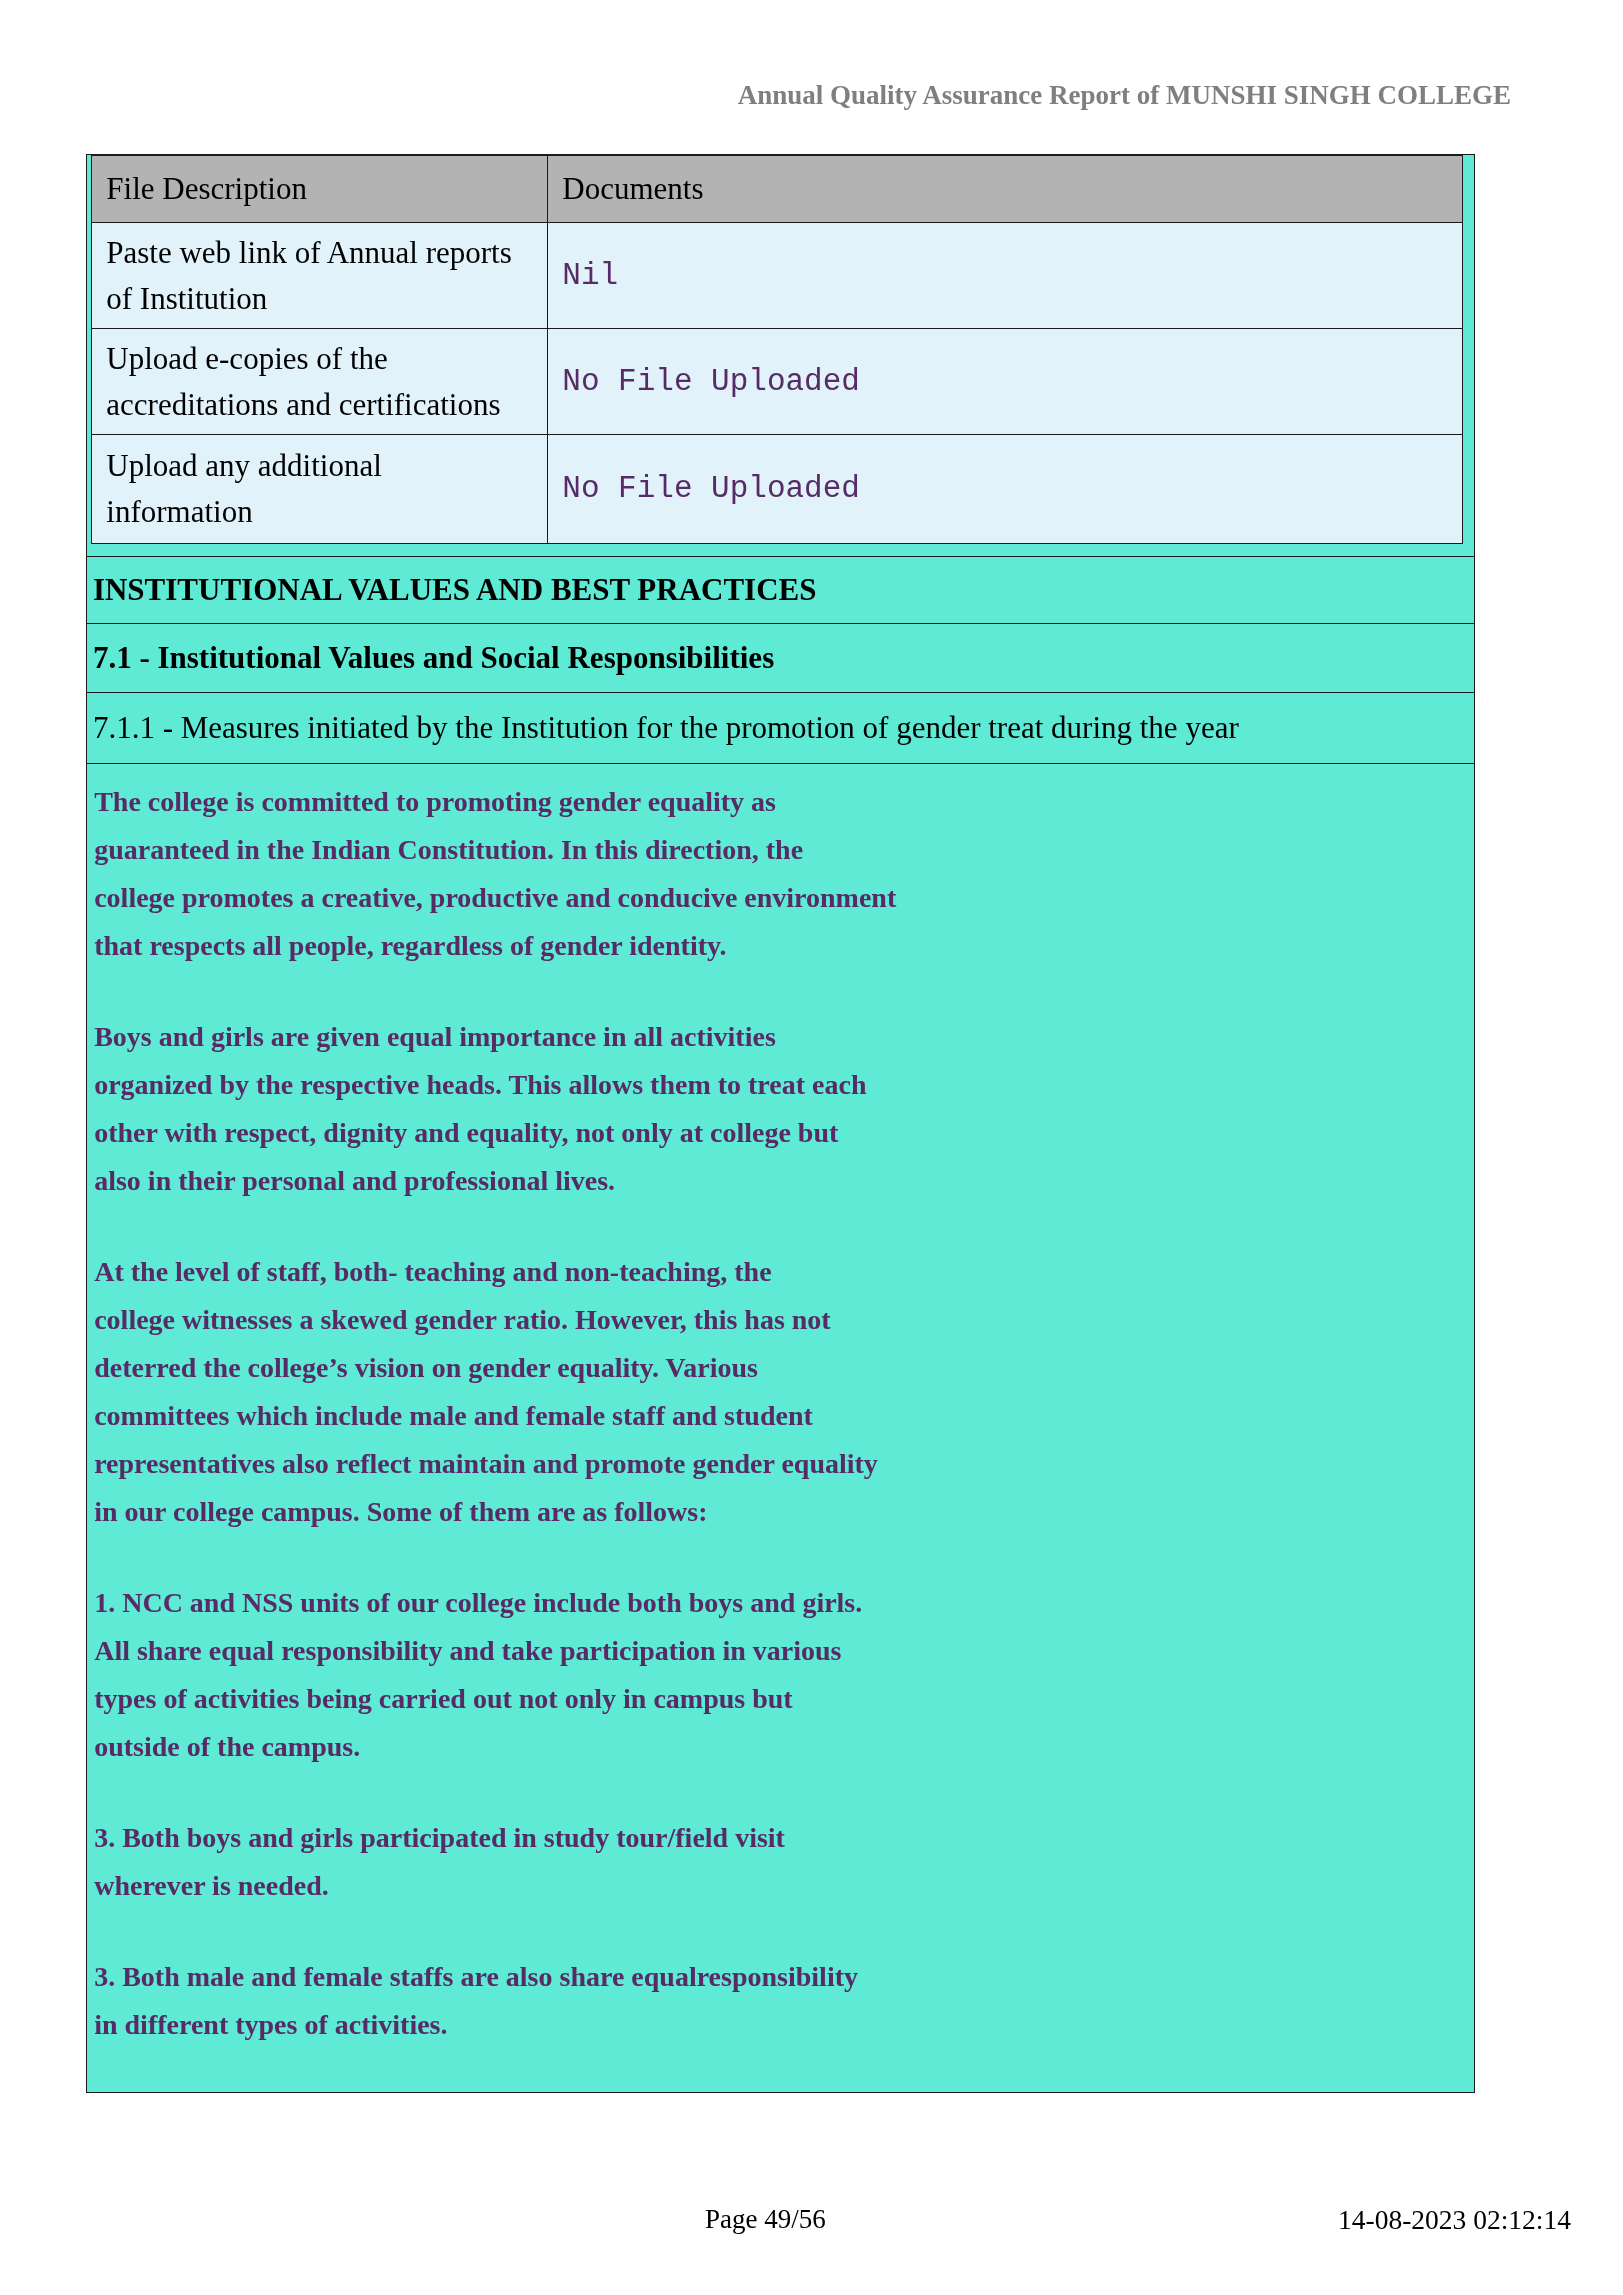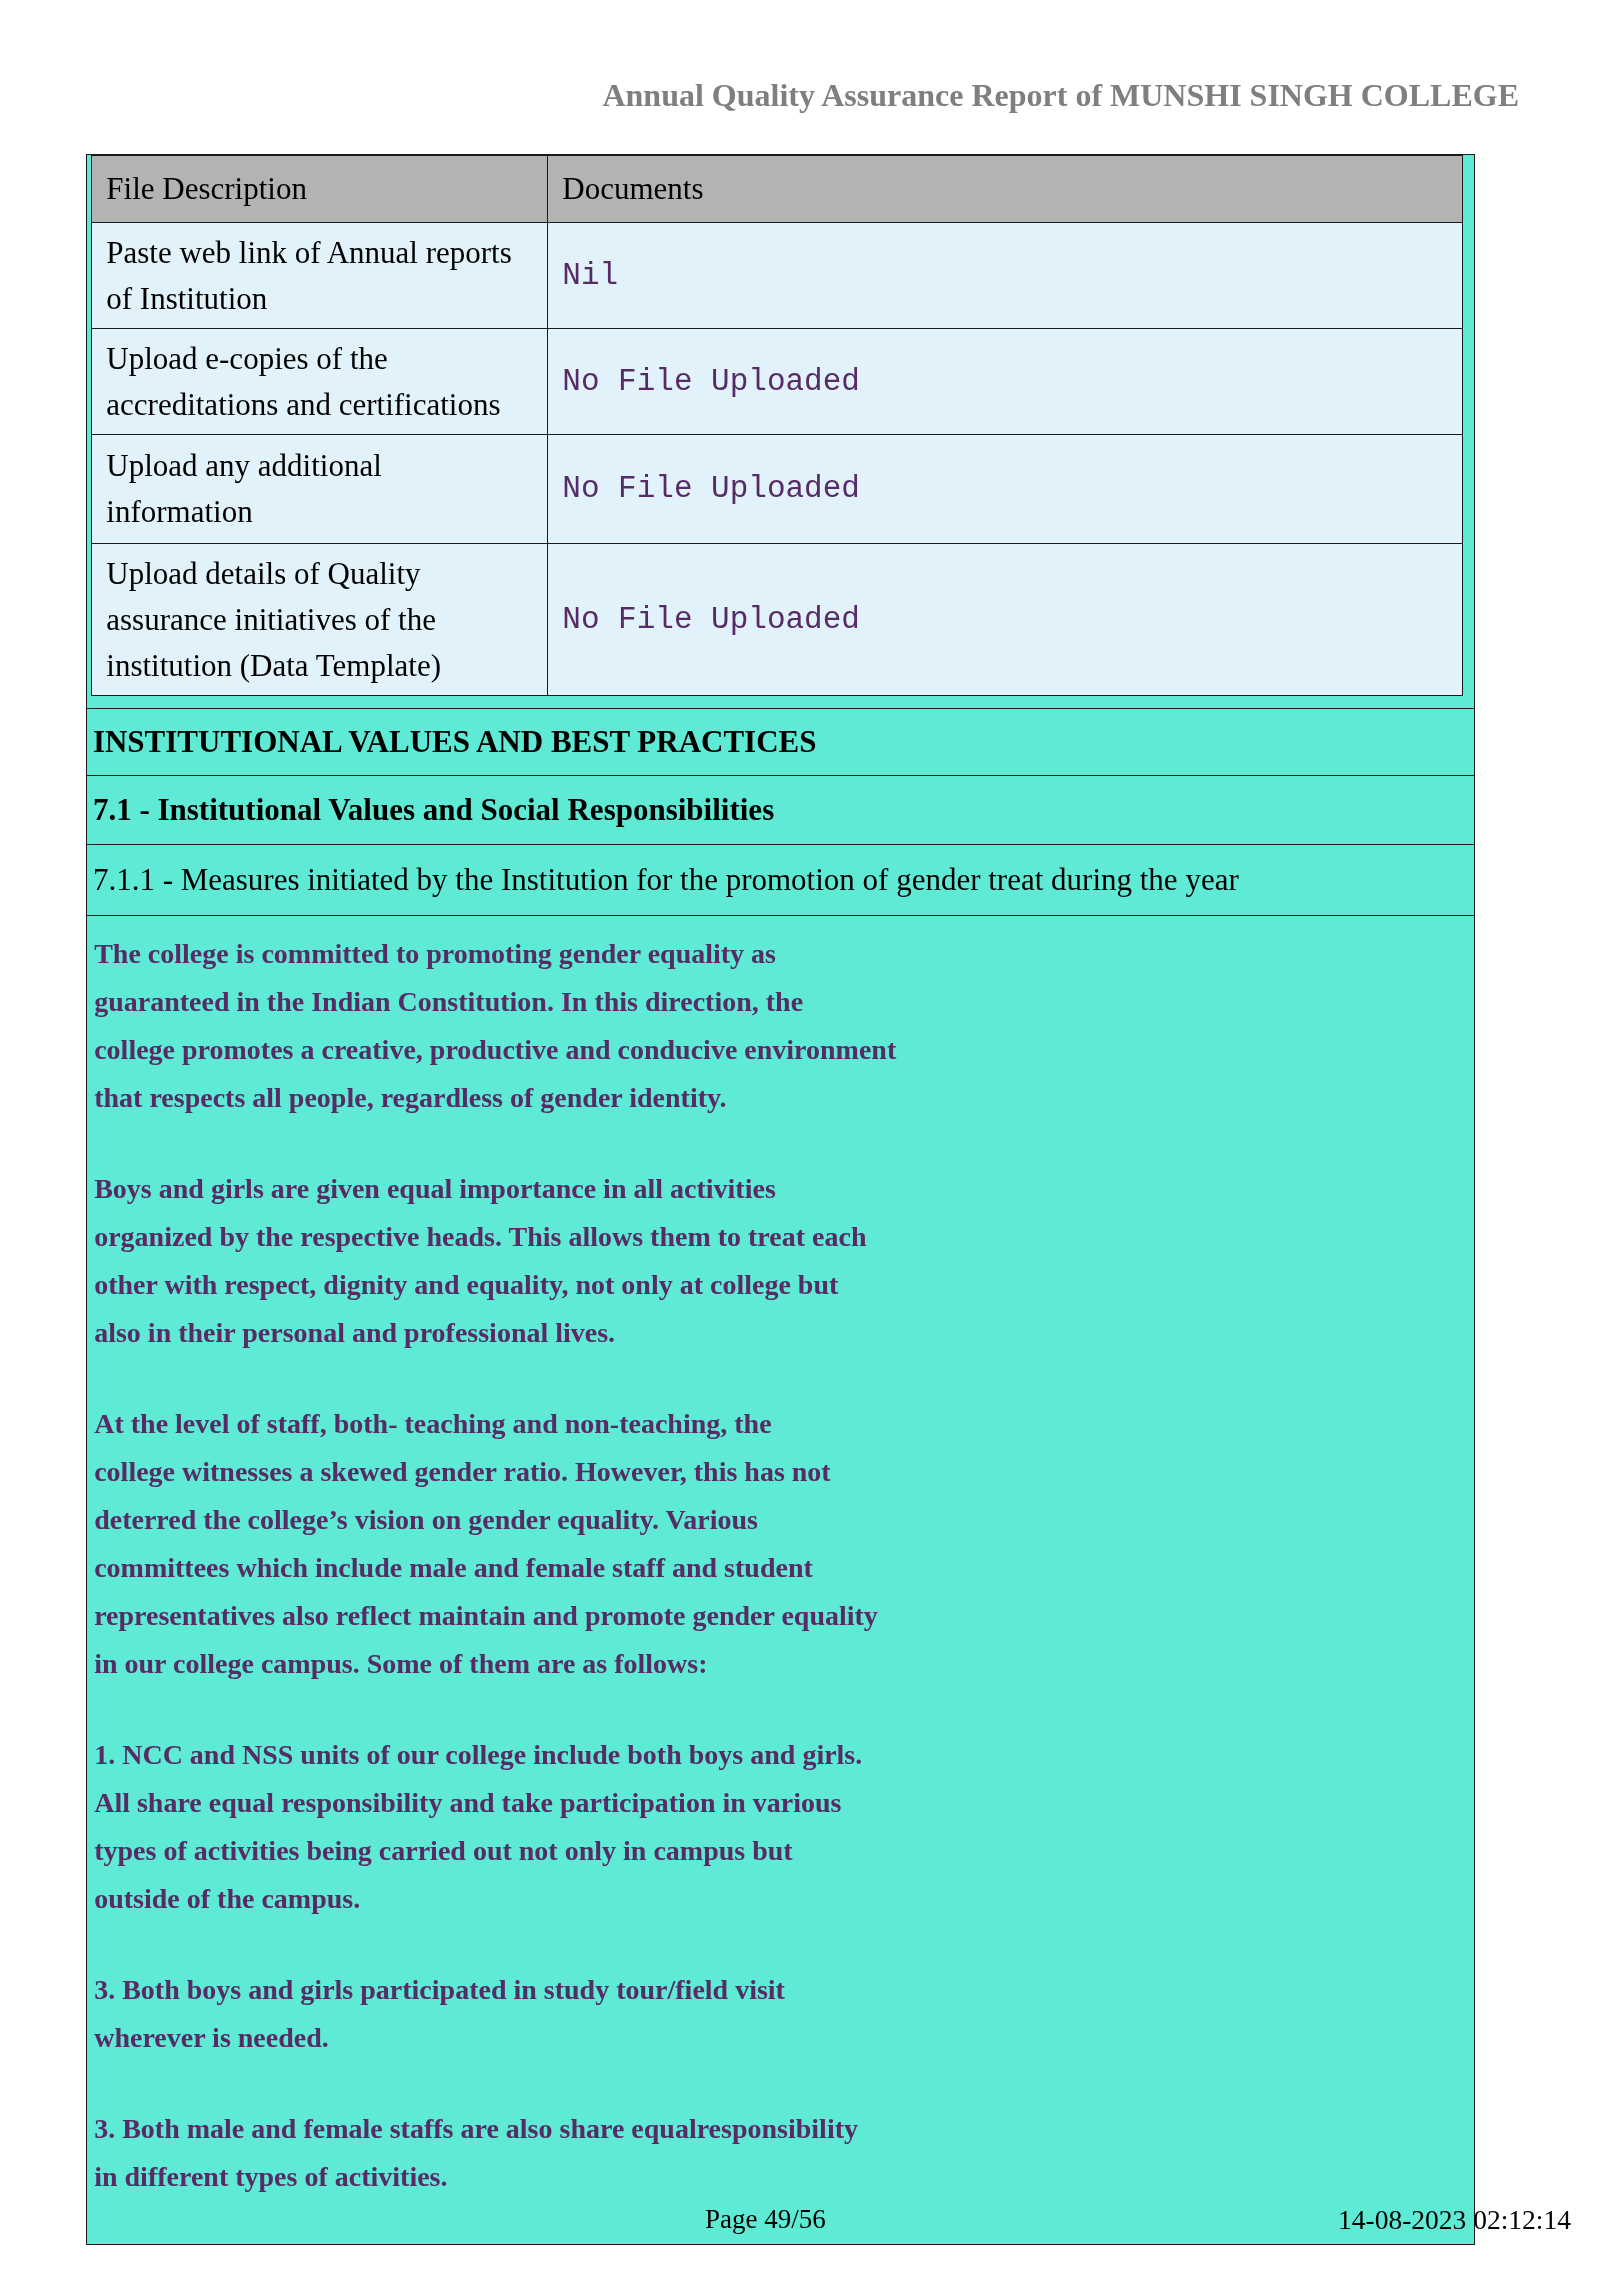--- a/index.html
+++ b/index.html
@@ -11,22 +11,22 @@
   }
   *{box-sizing:border-box;}
   html,body{margin:0;padding:0;}
   body{
     width:1623px;height:2295px;position:relative;background:#ffffff;
     font-family:"Liberation Serif", serif;color:#000;overflow:hidden;
   }
 
   
   .page-title{
-    position:absolute;top:78px;right:104px;
-    font-size:32px;line-height:34px;font-weight:bold;
+    position:absolute;top:78px;right:112px;
+    font-size:27px;line-height:34px;font-weight:bold;
     color:var(--title-gray,#7f7f7f);
     letter-spacing:0px;white-space:nowrap;
   }
 
   
   .outer{
     position:absolute;left:86px;top:154px;width:1389px;
     border:1.3px solid var(--border-color,#1a1a1a);
     background:#5eead4;
   }
@@ -122,24 +122,20 @@
         <td class="doccell">Nil</td>
       </tr>
       <tr class="r2">
         <td>Upload e-copies of the accreditations and certifications</td>
         <td class="doccell">No File Uploaded</td>
       </tr>
       <tr class="r3">
         <td>Upload any additional information</td>
         <td class="doccell">No File Uploaded</td>
       </tr>
-      <tr class="r4">
-        <td>Upload details of Quality assurance initiatives of the institution (Data Template)</td>
-        <td class="doccell">No File Uploaded</td>
-      </tr>
     </tbody>
   </table>
 
   <div class="hrow h1 bold">
     <span>INSTITUTIONAL VALUES AND BEST PRACTICES</span>
   </div>
 
   <div class="hrow h2 bold">
     <span>7.1 - Institutional Values and Social Responsibilities</span>
   </div>

